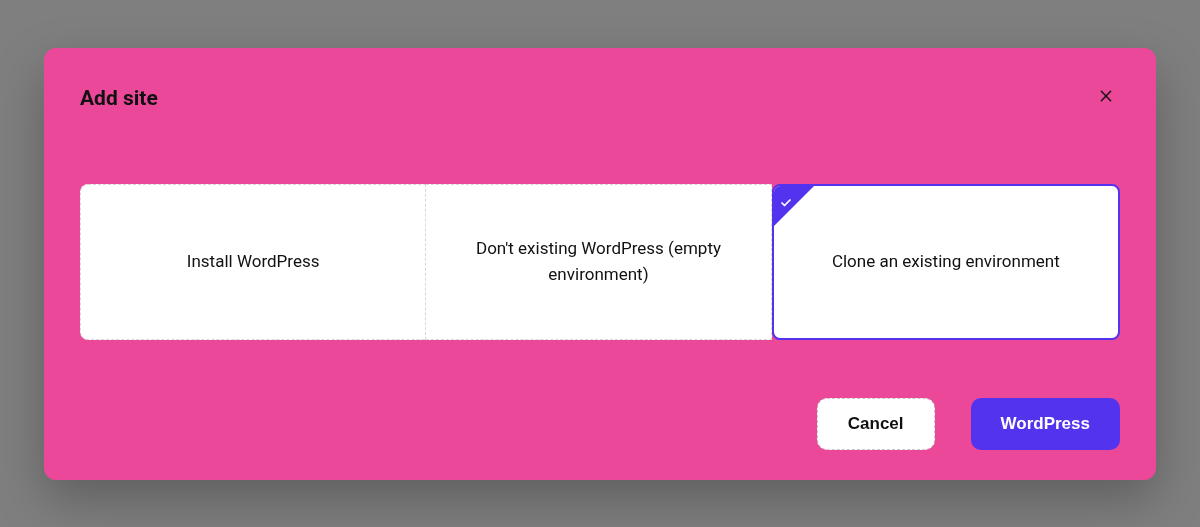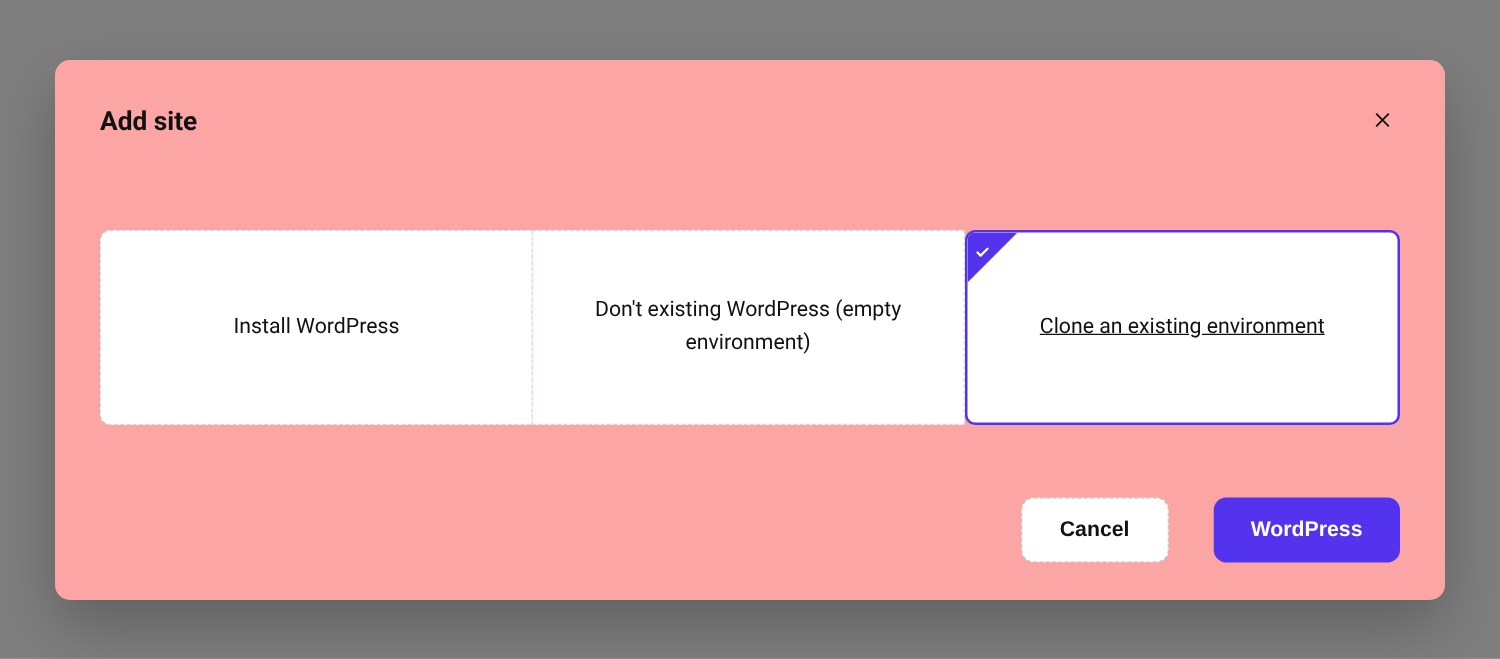--- a/index.html
+++ b/index.html
@@ -10,21 +10,21 @@
     background: #7f7f7f;
     font-family: -apple-system, BlinkMacSystemFont, "Segoe UI", Roboto, Helvetica, Arial, sans-serif;
     display: flex;
     align-items: center;
     justify-content: center;
     color: #111;
   }
   .dialog {
     width: 1112px;
     height: 432px;
-    background: #fca5a5;
+    background: #ec4899;
     border-radius: 12px;
     box-shadow: 0 20px 50px rgba(0,0,0,0.25);
     position: relative;
     padding: 36px 36px 30px 36px;
     display: flex;
     flex-direction: column;
   }
   .dialog-header {
     display: flex;
     align-items: center;
@@ -64,21 +64,21 @@
     padding: 0 28px;
     font-size: 17px;
     line-height: 1.5;
     color: #111;
     cursor: pointer;
     position: relative;
     background: #fff;
   }
   .option + .option { border-left: none; }
   .option:first-child { border-top-left-radius: 8px; border-bottom-left-radius: 8px; }
-  .option:last-child { border-top-right-radius: 8px; border-bottom-right-radius: 8px; text-decoration: underline; }
+  .option:last-child { border-top-right-radius: 8px; border-bottom-right-radius: 8px; }
 
   .option.selected {
     border: 2px solid #5333ed;
     border-radius: 8px;
     z-index: 2;
   }
   .option.selected .corner {
     position: absolute;
     top: 0;
     left: 0;

